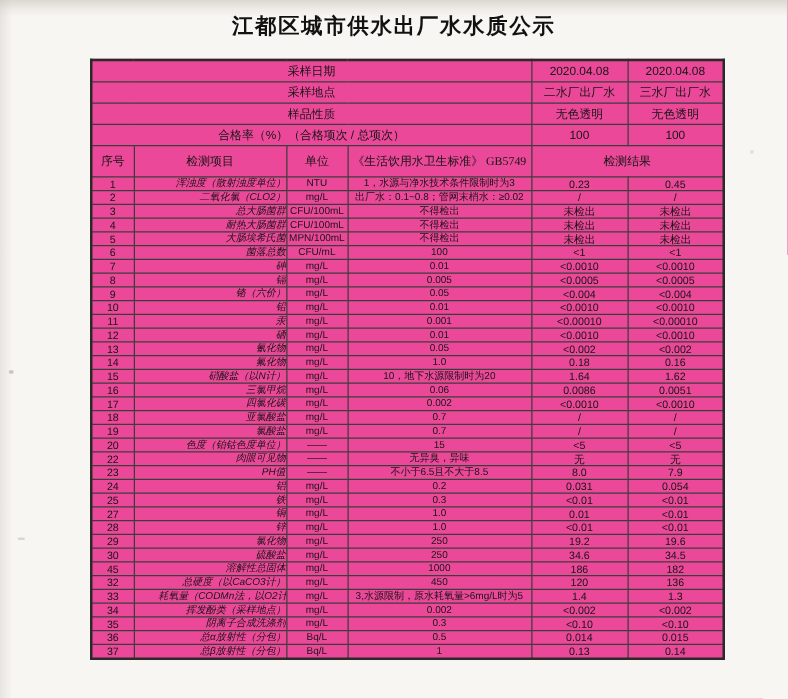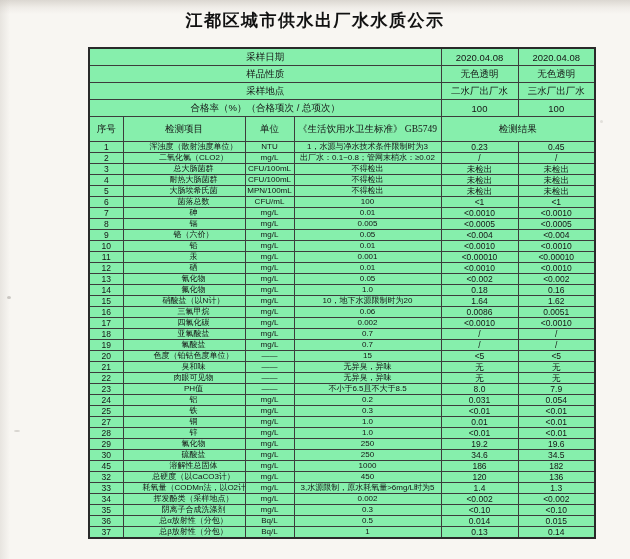--- a/index.html
+++ b/index.html
@@ -30,36 +30,36 @@
   .title{
     position:absolute;top:9px;left:0;width:630px;
     text-align:center;font-size:17px;font-weight:bold;letter-spacing:1.5px;color:#111;
   }
   .subtitle{
     position:absolute;top:34px;left:0;width:582px;
     text-align:center;font-size:9.5px;color:#222;margin-top:18px;
   }
 
   table.wq{
-    position:absolute;top:47px;left:88px;width:506px;
+    position:absolute;top:47px;left:72px;width:506px;
     border-collapse:collapse;table-layout:fixed;
-    background:#86efac;
+    background:#ec4899;
   }
   table.wq td,table.wq th{
     border:1px solid #3c3c3c;
     font-weight:normal;
     text-align:center;vertical-align:middle;
     padding:0;overflow:hidden;white-space:nowrap;
     color:#151515;
   }
   table.wq{border:2px solid #2a2a2a;}
   tr.info-row td{height:16px;font-size:9.5px;}
   tr.colhead-row th{height:24px;font-size:9.5px;font-family:Liberation Serif, serif;}
   tr.data-row td{height:10px;line-height:10px;font-size:8.5px;}
-  tr.data-row td.c-item{text-align:center;padding-left:19px;font-size:8px;}
+  tr.data-row td.c-item{text-align:right;padding-left:19px;font-size:8px;font-style:italic;}
   tr.data-row td.c-standard{font-size:8px;}
   tr.data-row td.c-unit{font-size:8px;}
 </style>
 </head>
 <body>
 
 <div class="scan-top"></div>
 <div class="scan-left"></div>
 <div class="scan-speck speck1"></div>
 <div class="scan-speck speck2"></div>
@@ -77,28 +77,28 @@
       <col style="width:77px">
       <col style="width:77px">
   </colgroup>
   <tbody>
       <tr class="info-row">
         <td class="c-label" colspan="4">采样日期</td>
         <td class="c-val">2020.04.08</td>
         <td class="c-val">2020.04.08</td>
       </tr>
       <tr class="info-row">
+        <td class="c-label" colspan="4">采样地点</td>
+        <td class="c-val">二水厂出厂水</td>
+        <td class="c-val">三水厂出厂水</td>
+      </tr>
+      <tr class="info-row">
         <td class="c-label" colspan="4">样品性质</td>
         <td class="c-val">无色透明</td>
         <td class="c-val">无色透明</td>
-      </tr>
-      <tr class="info-row">
-        <td class="c-label" colspan="4">采样地点</td>
-        <td class="c-val">二水厂出厂水</td>
-        <td class="c-val">三水厂出厂水</td>
       </tr>
       <tr class="info-row">
         <td class="c-label" colspan="4">合格率（%）（合格项次 / 总项次）</td>
         <td class="c-val">100</td>
         <td class="c-val">100</td>
       </tr>
     </tbody>
   <tbody>
     <tr class="colhead-row">
       <th>序号</th>
@@ -263,28 +263,20 @@
       </tr>
       <tr class="data-row">
         <td class="c-seq">20</td>
         <td class="c-item">色度（铂钴色度单位）</td>
         <td class="c-unit">——</td>
         <td class="c-standard">15</td>
         <td class="c-res">&lt;5</td>
         <td class="c-res">&lt;5</td>
       </tr>
       <tr class="data-row">
-        <td class="c-seq">21</td>
-        <td class="c-item">臭和味</td>
-        <td class="c-unit">——</td>
-        <td class="c-standard">无异臭，异味</td>
-        <td class="c-res">无</td>
-        <td class="c-res">无</td>
-      </tr>
-      <tr class="data-row">
         <td class="c-seq">22</td>
         <td class="c-item">肉眼可见物</td>
         <td class="c-unit">——</td>
         <td class="c-standard">无异臭，异味</td>
         <td class="c-res">无</td>
         <td class="c-res">无</td>
       </tr>
       <tr class="data-row">
         <td class="c-seq">23</td>
         <td class="c-item">PH值</td>

